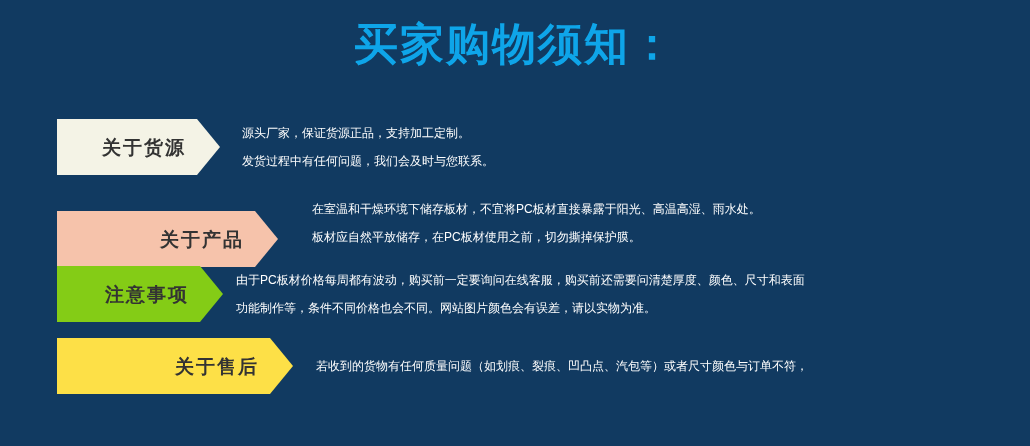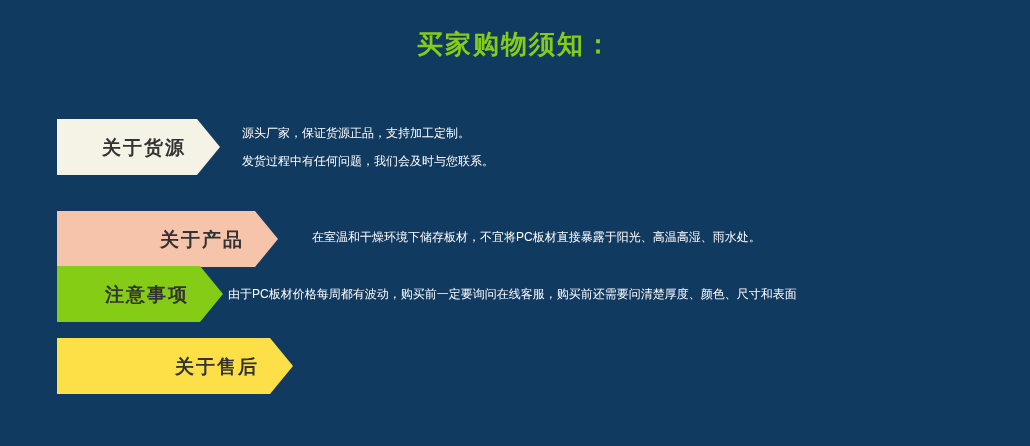--- a/index.html
+++ b/index.html
@@ -20,24 +20,24 @@
     background: #113a61;
   }
 
   
   .page-title {
     position: absolute;
     left: 0;
     top: 22px;
     width: 1030px;
     text-align: center;
-    font-size: 26px;
+    font-size: 44px;
     font-weight: bold;
     letter-spacing: 2px;
-    color: #84cc16;
+    color: #0ea5e9;
     line-height: 44px;
     white-space: nowrap;
   }
 
   
   .row {
     position: absolute;
     left: 0;
     width: 1030px;
   }
@@ -96,21 +96,21 @@
     display: flex;
     flex-direction: column;
     justify-content: center;
     color: #ffffff;
     font-size: 12px;
     line-height: 28px;
     white-space: nowrap;
   }
   .row-1 .row-text { left: 242px; }
   .row-2 .row-text { left: 312px; justify-content: flex-end; }
-  .row-3 .row-text { left: 228px; }
+  .row-3 .row-text { left: 236px; }
   .row-4 .row-text { left: 316px; }
 
   .row-text span { display: block; }
 </style>
 </head>
 <body>
 
 <div id="page">
 
   <div class="page-title">买家购物须知：</div>
@@ -124,33 +124,36 @@
       <span>发货过程中有任何问题，我们会及时与您联系。</span>
     </div>
   </div>
 
   <div class="row row-2">
     <div class="banner banner-2">
       <span class="banner-label">关于产品</span>
     </div>
     <div class="row-text">
       <span>在室温和干燥环境下储存板材，不宜将PC板材直接暴露于阳光、高温高湿、雨水处。</span>
+      <span>板材应自然平放储存，在PC板材使用之前，切勿撕掉保护膜。</span>
     </div>
   </div>
 
   <div class="row row-3">
     <div class="banner banner-3">
       <span class="banner-label">注意事项</span>
     </div>
     <div class="row-text">
       <span>由于PC板材价格每周都有波动，购买前一定要询问在线客服，购买前还需要问清楚厚度、颜色、尺寸和表面</span>
+      <span>功能制作等，条件不同价格也会不同。网站图片颜色会有误差，请以实物为准。</span>
     </div>
   </div>
 
   <div class="row row-4">
     <div class="banner banner-4">
       <span class="banner-label">关于售后</span>
     </div>
     <div class="row-text">
+      <span>若收到的货物有任何质量问题（如划痕、裂痕、凹凸点、汽包等）或者尺寸颜色与订单不符，</span>
     </div>
   </div>
 
 </div>
 
 </body></html>

